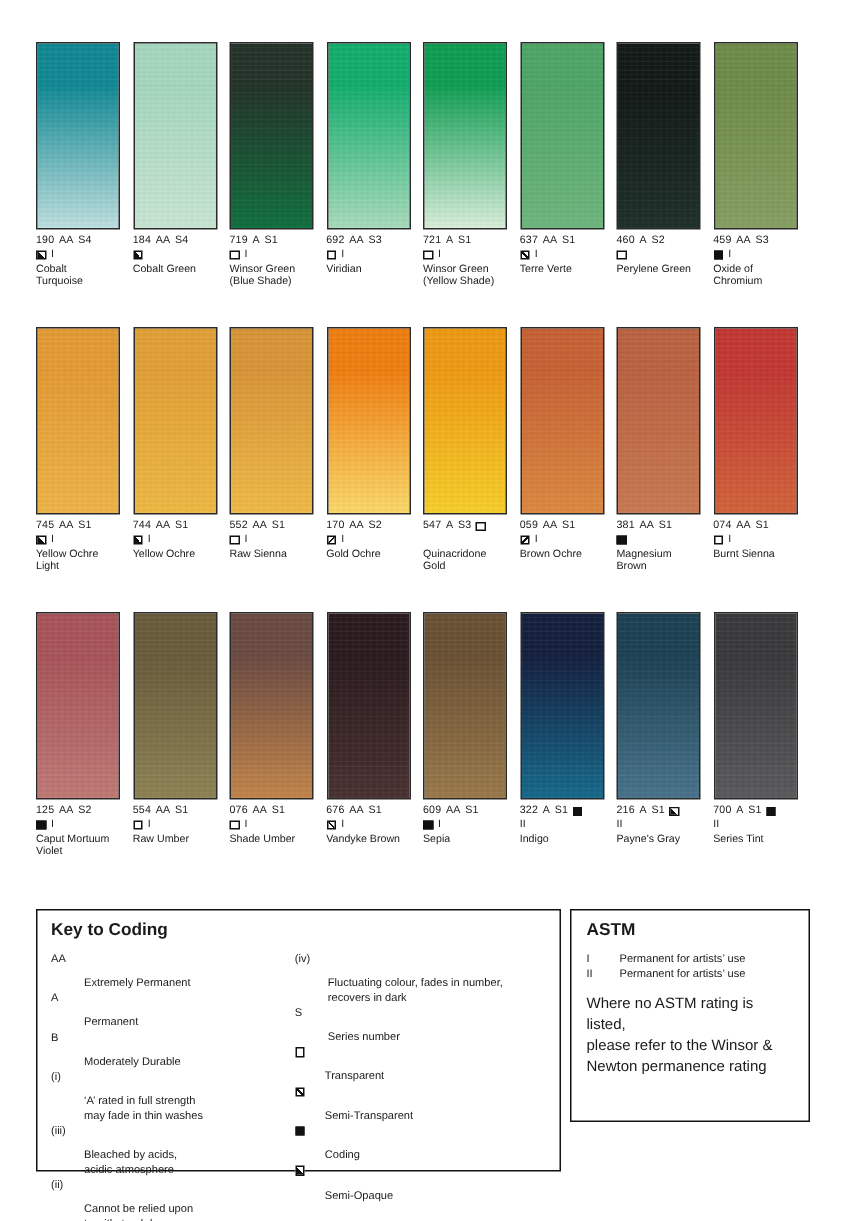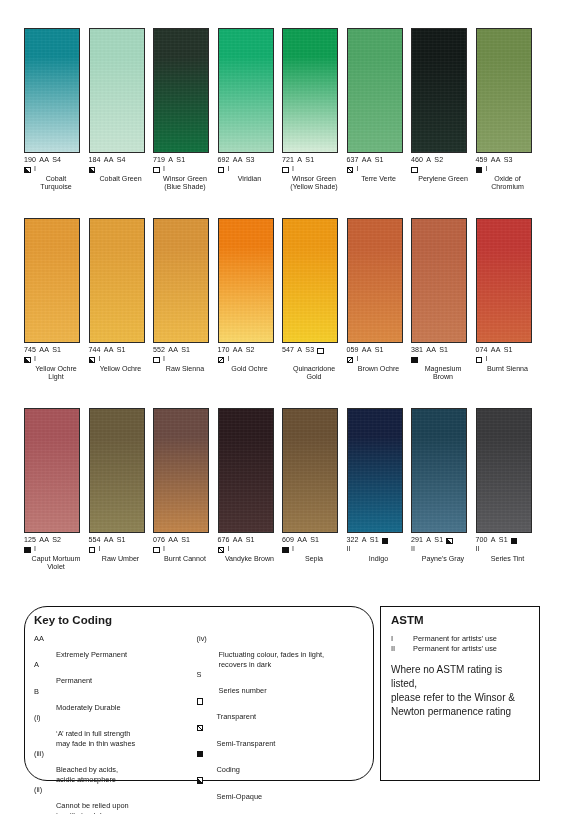--- a/index.html
+++ b/index.html
@@ -3,21 +3,21 @@
 <meta charset="utf-8">
 <style>
   html,body{margin:0;padding:0;}
   body{
     width:564px;height:814px;background:#ffffff;
     font-family:"Liberation Sans","DejaVu Sans",sans-serif;
     color:#1a1a1a;overflow:hidden;position:relative;
   }
   #chart{position:absolute;left:0;top:0;width:564px;height:814px;}
 
-  .grid{position:absolute;left:24px;top:28px;width:516px;text-align:center;}
+  .grid{position:absolute;left:24px;top:28px;width:516px;}
   .row{display:flex;width:516px;height:190px;}
   .cell{width:64.5px;display:flex;flex-direction:column;align-items:flex-start;}
 
   .swatch{
     width:56px;height:125px;
     border:1px solid #2a2a2a;
     box-sizing:border-box;
     position:relative;overflow:hidden;
   }
   .swatch .grain{
@@ -49,22 +49,22 @@
     background:linear-gradient(45deg,transparent calc(50% - .7px),#111 calc(50% - .7px) calc(50% + .7px),transparent calc(50% + .7px));
   }
   .opi.semitrb::after{
     content:"";position:absolute;left:0;top:0;width:100%;height:100%;
     background:linear-gradient(-45deg,transparent calc(50% - .7px),#111 calc(50% - .7px) calc(50% + .7px),transparent calc(50% + .7px));
   }
 
   
   .keywrap{position:absolute;left:24px;top:606px;width:516px;height:175px;display:flex;}
   .box{border:1.4px solid #111;box-sizing:border-box;background:#fff;}
-  .keybox{width:350px;height:175px;padding:7px 9px 0 9px;border-radius:23px;}
-  .astmbox{width:160px;height:175px;margin-left:6px;padding:7px 9px 0 10px;}
+  .keybox{width:350px;height:175px;padding:7px 9px 0 9px;}
+  .astmbox{width:160px;height:142px;margin-left:6px;padding:7px 9px 0 10px;}
   .boxtitle{font-size:11.5px;font-weight:bold;margin-bottom:8px;}
   .keycols{display:flex;}
   .kcol{width:165px;}
   .kcol.right{width:170px;}
   .kline{display:flex;font-size:7.4px;line-height:1.32;margin-bottom:.6px;}
   .kcode{width:20px;flex:0 0 20px;}
   .kcode.w{width:22px;flex:0 0 22px;}
   .ktext{white-space:pre-line;margin-top:16px;}
   .kicon{width:20px;flex:0 0 20px;display:flex;align-items:center;height:10px;}
   .aline{display:flex;font-size:7.4px;line-height:1.38;}
@@ -403,21 +403,21 @@
           <div class="lab">
             <div class="codeline">
               <span class="cd">076</span>
               <span class="pm">AA</span>
               <span class="sr">S1</span>
             </div>
             <div class="iconline">
               <span class="opi"></span>
               <span class="astm">I</span>
             </div>
-            <div class="cname">Burnt Cannot</div>
+            <div class="cname">Shade Umber</div>
           </div>
         </div>
         <div class="cell">
           <div class="swatch" style="background: linear-gradient(rgb(43, 27, 30) 0%, rgb(43, 27, 30) 22%, rgb(74, 50, 50) 100%);">
             <div class="grain"></div>
           </div>
           <div class="lab">
             <div class="codeline">
               <span class="cd">676</span>
               <span class="pm">AA</span>
@@ -463,21 +463,21 @@
             </div>
             <div class="cname">Indigo</div>
           </div>
         </div>
         <div class="cell">
           <div class="swatch" style="background: linear-gradient(rgb(29, 66, 84) 0%, rgb(29, 66, 84) 22%, rgb(73, 116, 140) 100%);">
             <div class="grain"></div>
           </div>
           <div class="lab">
             <div class="codeline">
-              <span class="cd">291</span>
+              <span class="cd">216</span>
               <span class="pm">A</span>
               <span class="sr">S1</span>
               <span class="opi semiop"></span>
             </div>
             <div class="iconline">
               <span class="astm" style="margin-left: 0px;">II</span>
             </div>
             <div class="cname">Payne's Gray</div>
           </div>
         </div>
@@ -530,21 +530,21 @@
             </div>
             <div class="kline">
               <span class="kcode w">(ii)</span>
               <span class="ktext">Cannot be relied upon
 to withstand damp</span>
             </div>
           </div>
         <div class="kcol right" id="key-right">
             <div class="kline">
               <span class="kcode w">(iv)</span>
-              <span class="ktext">Fluctuating colour, fades in light,
+              <span class="ktext">Fluctuating colour, fades in number,
 recovers in dark</span>
             </div>
             <div class="kline">
               <span class="kcode w">S</span>
               <span class="ktext">Series number</span>
             </div>
             <div class="kline">
               <span class="kicon">
                 <span class="opi"></span>
               </span>

